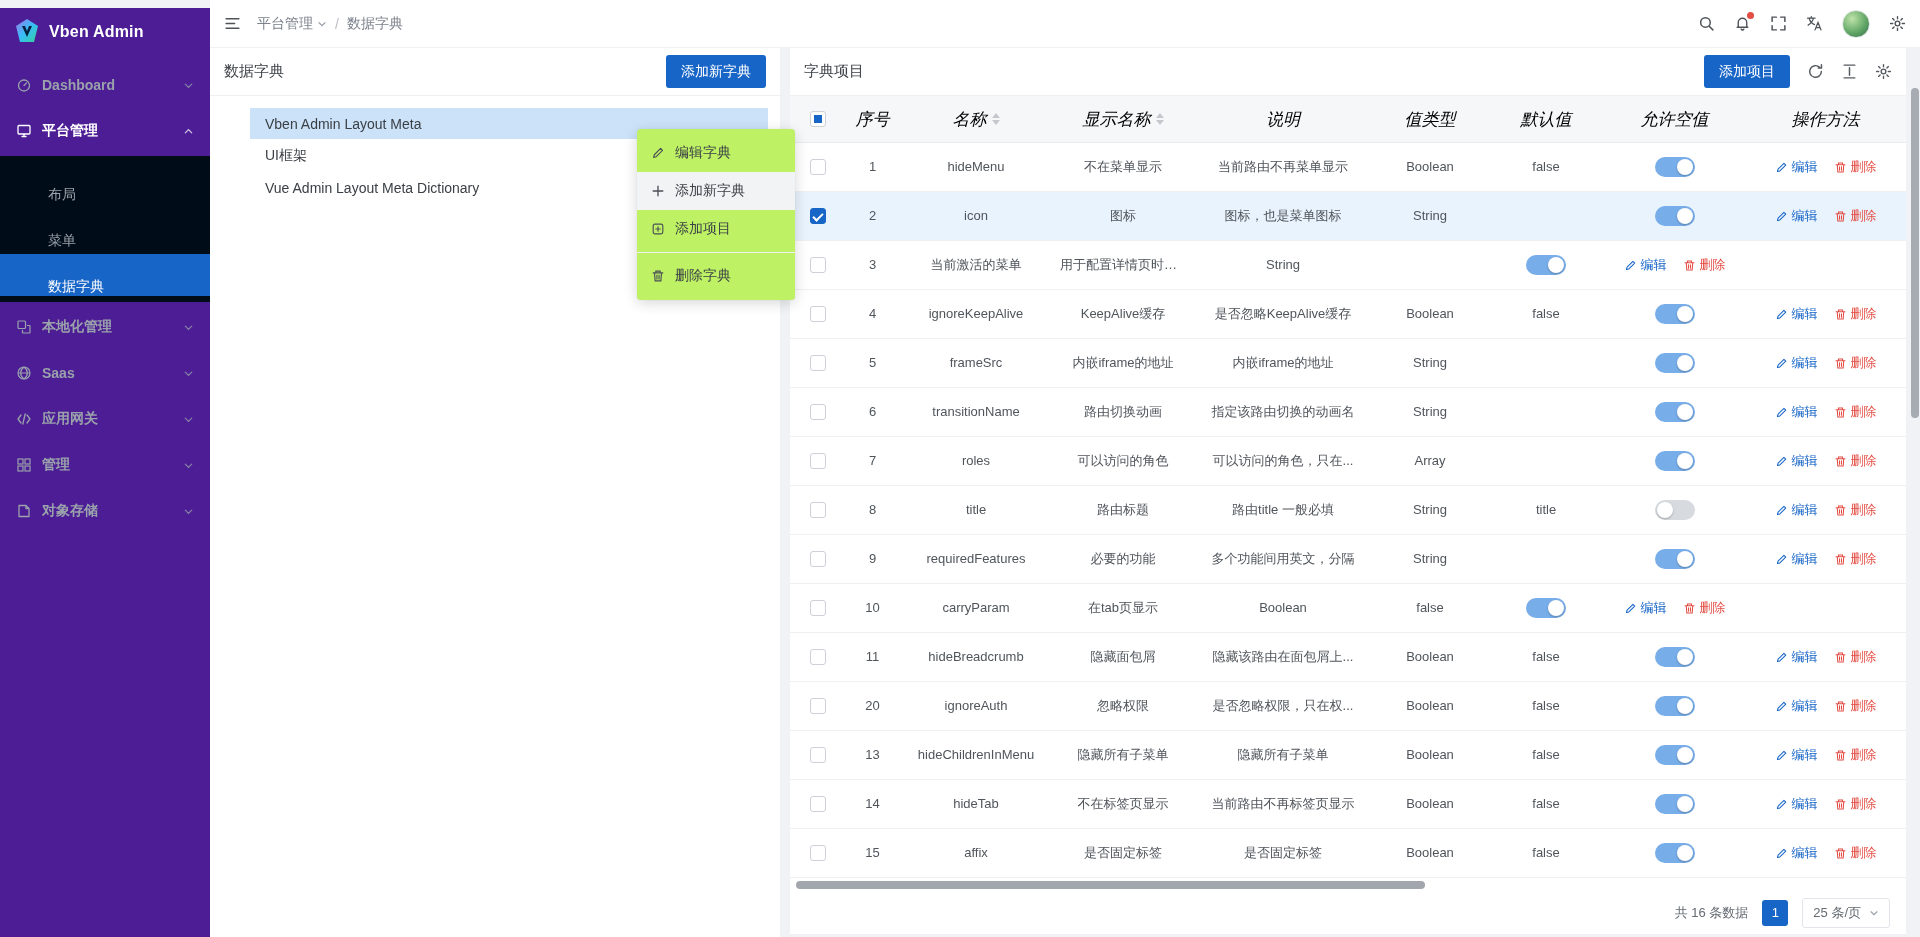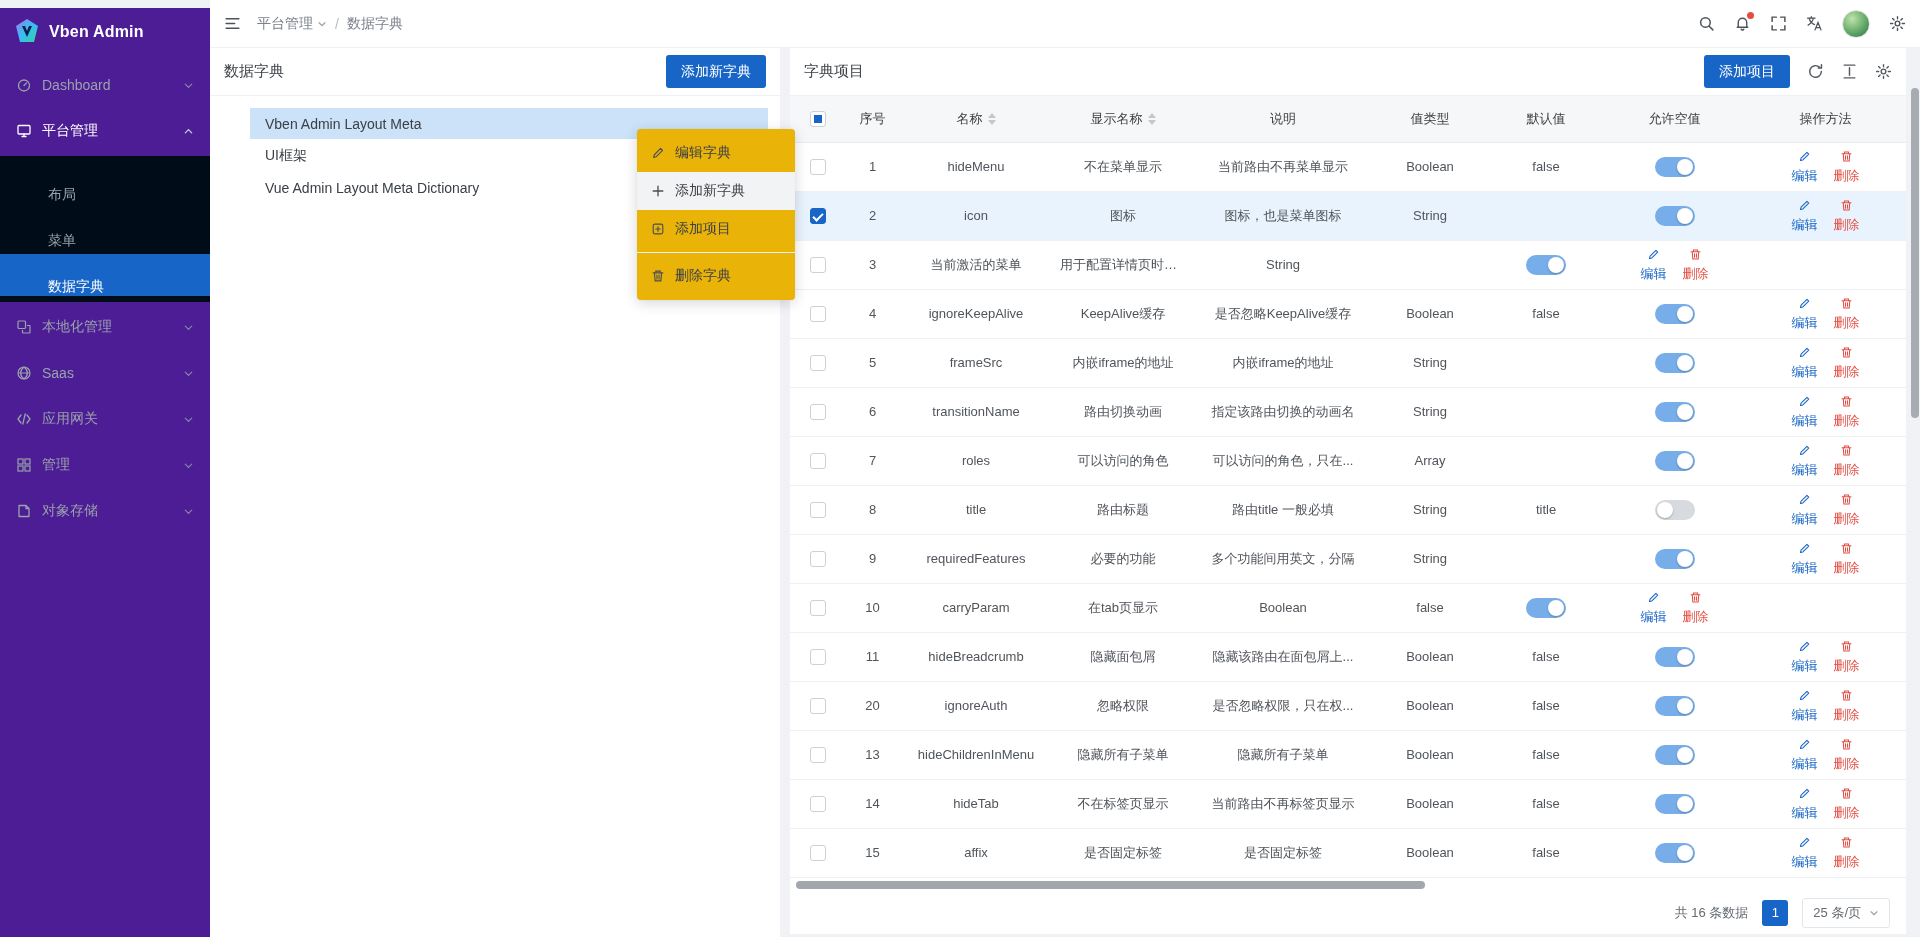--- a/index.html
+++ b/index.html
@@ -8,21 +8,21 @@
   #app { position:relative; width:1920px; height:937px; }
 
   
   .sidebar { position:absolute; left:0; top:8px; width:210px; height:100%; background:#4c1d95; z-index:30; }
   .logo { height:48px; display:flex; align-items:center; gap:9px; padding:0 14px; cursor:pointer; }
   .logo-text { color:#fff; font-size:16px; font-weight:700; letter-spacing:.2px; }
   .menu { padding-top:4px; }
   .s-item { height:42px; margin:4px 0; display:flex; align-items:center; padding:0 16px; color:#9aa2ab; font-size:14px; cursor:pointer; }
   .s-item.expanded { color:#fff; }
   .s-icon { width:16px; height:16px; margin-right:10px; display:inline-flex; flex:none; }
-  .s-label { flex:1; white-space:nowrap; overflow:hidden; }
+  .s-label { flex:1; white-space:nowrap; overflow:hidden;font-weight:bold; }
   .s-chevron { width:11px; height:11px; opacity:.75; display:inline-flex; }
   .s-sub { background:#000c17; padding:2px 0; }
   .s-sub-item { height:42px; margin:4px 0; display:flex; align-items:flex-end; padding-left:48px; color:#9aa2ab; font-size:14px; cursor:pointer; }
   .s-sub-item.active { background:#1765c7; color:#fff; margin:4px 0; }
 
   
   .top-header { position:absolute; left:210px; top:0; right:0; height:48px; background:#fff; display:flex; align-items:center; padding:0 14px; z-index:20; border-bottom:1px solid #f0f1f3; }
   .h-icon { width:17px; height:17px; color:#4e5358; display:inline-flex; cursor:pointer; flex:none; }
   .h-icon svg, .s-icon svg, .s-chevron svg, .tool-icon svg, .ctx-icon svg, .a-icon svg, .bc-caret svg, .ps-caret svg { width:100%; height:100%; display:block; }
   .breadcrumb { display:flex; align-items:center; gap:8px; font-size:14px; color:#7b828b; margin-left:16px; }
@@ -42,56 +42,56 @@
   .panel-title { font-size:15px; color:#3d4248; }
   .btn-primary { background:#1765c7; color:#fff; height:33px; padding:0 15px; border:none; border-radius:3px; font-size:14px; font-family:inherit; cursor:pointer; white-space:nowrap; }
 
   
   .dict-panel { position:absolute; left:0; top:0; width:570px; bottom:0; background:#fff; }
   .dict-list { padding:12px 12px 0 40px; }
   .dict-item { height:31px; display:flex; align-items:center; padding:0 15px; font-size:14px; color:#3b4046; margin-bottom:1px; cursor:pointer; white-space:nowrap; overflow:hidden; }
   .dict-item.selected { background:#cbe2f8; }
 
   
-  .ctx-menu { position:absolute; left:427px; top:81px; width:158px; background:#eab308; border-radius:4px;
+  .ctx-menu { position:absolute; left:427px; top:81px; width:158px; background:#bef264; border-radius:4px;
               box-shadow:0 3px 14px rgba(0,0,0,.16), 0 0 1px rgba(0,0,0,.12); padding:5px 0; z-index:50; }
   .ctx-item { height:38px; display:flex; align-items:center; gap:10px; padding:0 14px; font-size:14px; color:#3c4147; cursor:pointer; }
   .ctx-item.hover { background:#f2f3f5; }
   .ctx-icon { width:14px; height:14px; color:#4a4f55; display:inline-flex; flex:none; }
   .ctx-divider { height:1px; background:#eef0f2; margin:4px 0; }
 
   
   .items-panel { position:absolute; left:580px; top:0; width:1116px; height:886px; background:#fff; display:flex; flex-direction:column; }
   .items-tools { display:flex; align-items:center; gap:17px; }
   .tool-icon { width:17px; height:17px; color:#565b61; display:inline-flex; cursor:pointer; }
 
   .t-head, .t-row { display:grid; grid-template-columns:55px 55px 152px 142px 178px 116px 116px 141px 1fr; }
   .t-head { background:#f6f7f9; height:47px; border-bottom:1px solid #e9ebee; flex:none; }
-  .th { display:flex; align-items:center; justify-content:center; gap:5px; font-size:13px; color:#404040; font-weight:500; overflow:hidden; white-space:nowrap; }
+  .th { display:flex; align-items:center; justify-content:center; gap:5px; font-size:17px; color:#000000; font-weight:500; overflow:hidden; white-space:nowrap;font-style:italic; }
   .sorter { display:inline-flex; flex-direction:column; gap:2px; cursor:pointer; }
   .sorter i { width:0; height:0; border-left:4px solid transparent; border-right:4px solid transparent; display:block; }
   .sorter .up { border-bottom:5px solid #c4c8cd; }
   .sorter .down { border-top:5px solid #c4c8cd; }
   .t-body { flex:none; }
   .t-row { height:49px; border-bottom:1px solid #eef0f2; background:#fff; }
   .t-row.selected { background:#e9f3fd; }
   .td { line-height:48px; text-align:center; white-space:nowrap; overflow:hidden; text-overflow:ellipsis; font-size:13px; color:#50555b; padding:0 8px; }
   .td-flex { display:flex; align-items:center; justify-content:center; line-height:normal; padding:0; }
 
   .cb { width:16px; height:16px; border:1px solid #cdd0d6; border-radius:3px; background:#fff; display:inline-block; position:relative; cursor:pointer; flex:none; }
   .cb.checked { background:#1765c7; border-color:#1765c7; }
   .cb.checked::after { content:""; position:absolute; left:4.5px; top:1.5px; width:4px; height:8px; border:solid #fff; border-width:0 2px 2px 0; transform:rotate(45deg); }
   .cb.ind::after { content:""; position:absolute; left:3px; top:3px; width:8px; height:8px; background:#1765c7; }
 
   .switch { width:40px; height:20px; border-radius:10px; background:#77ade9; position:relative; display:inline-block; cursor:pointer; flex:none; }
   .switch .knob { position:absolute; top:2px; right:2px; width:16px; height:16px; border-radius:50%; background:#fff; box-shadow:0 1px 2px rgba(0,0,0,.25); }
   .switch.off { background:#d7dade; }
   .switch.off .knob { left:2px; right:auto; }
 
-  .action-link { display:inline-flex; align-items:center; gap:4px; font-size:13px; color:#1765c7; margin:0 8px; cursor:pointer; text-decoration:none;flex-direction:column; }
+  .action-link { display:inline-flex; align-items:center; gap:4px; font-size:13px; color:#1765c7; margin:0 8px; cursor:pointer; text-decoration:none; }
   .action-link.danger { color:#e34d43; }
   .a-icon { width:13px; height:13px; display:inline-flex; }
 
   .h-scroll { height:12px; position:relative; margin:1px 6px 0 6px; flex:none; }
   .h-thumb { position:absolute; left:0; top:2px; height:8px; width:57%; background:#a2a6ad; border-radius:4px; cursor:pointer; }
 
   .pagination { flex:1; display:flex; align-items:center; justify-content:flex-end; gap:14px; padding:0 16px; font-size:13px; color:#646a71; }
   .page-btn { width:26px; height:26px; background:#1765c7; color:#fff; display:flex; align-items:center; justify-content:center; border-radius:3px; font-size:13px; cursor:pointer; }
   .page-size { display:flex; align-items:center; gap:8px; border:1px solid #e2e5e9; border-radius:3px; padding:5px 10px; color:#646a71; cursor:pointer; background:#fff; }
   .ps-caret { width:10px; height:10px; color:#9aa0a8; display:inline-flex; }

